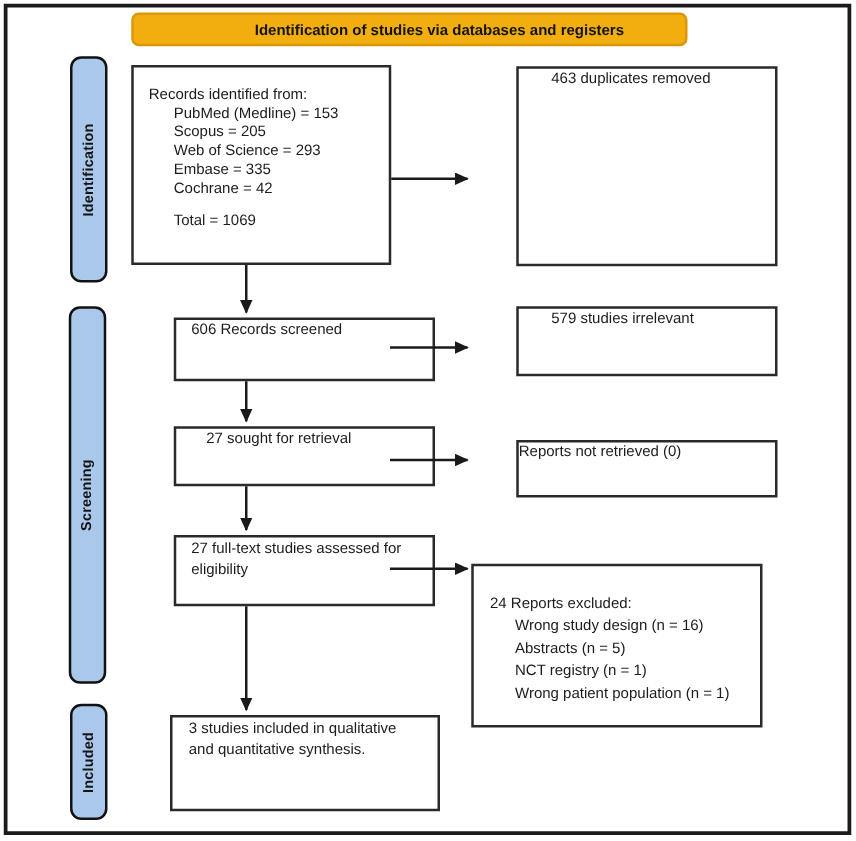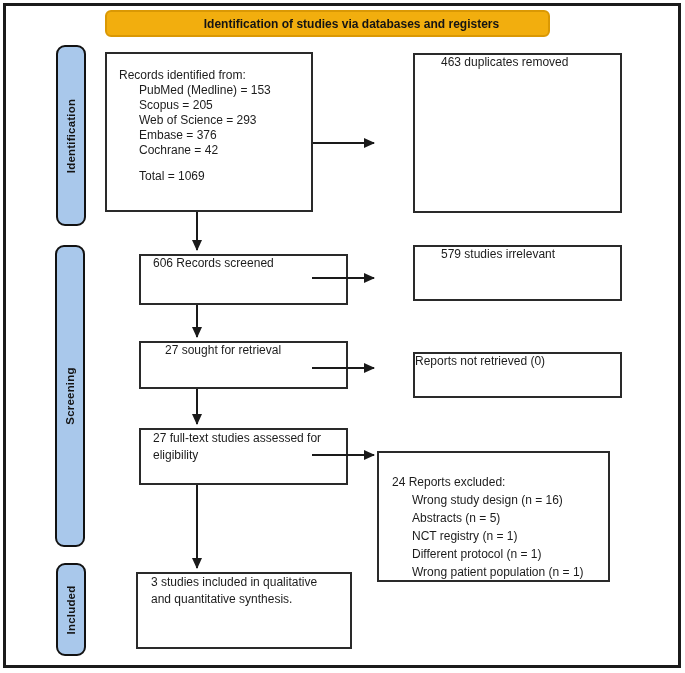--- a/index.html
+++ b/index.html
@@ -72,21 +72,21 @@
   </div>
   <div class="stage" id="stage-included">
     <span>Included</span>
   </div>
 
   <div class="node" id="box-records">
     <div>Records identified from:</div>
     <div class="indent">PubMed (Medline) = 153</div>
     <div class="indent">Scopus = 205</div>
     <div class="indent">Web of Science = 293</div>
-    <div class="indent">Embase = 376</div>
+    <div class="indent">Embase = 335</div>
     <div class="indent">Cochrane = 42</div>
     <div class="indent total">Total = 1069</div>
   </div>
 
   <div class="node vcenter" id="box-duplicates">
     <div>463 duplicates removed</div>
   </div>
 
   <div class="node vcenter" id="box-screened">
     <div>606 Records screened</div>
@@ -106,21 +106,20 @@
 
   <div class="node vcenter" id="box-eligibility">
     <div>27 full-text studies assessed for eligibility</div>
   </div>
 
   <div class="node" id="box-excluded">
     <div>24 Reports excluded:</div>
     <div class="indent">Wrong study design (n = 16)</div>
     <div class="indent">Abstracts (n = 5)</div>
     <div class="indent">NCT registry (n = 1)</div>
-    <div class="indent">Different protocol (n = 1)</div>
     <div class="indent">Wrong patient population (n = 1)</div>
   </div>
 
   <div class="node vcenter" id="box-included">
     <div>3 studies included in qualitative and quantitative synthesis.</div>
   </div>
 
   <svg class="arrows" width="685" height="673" viewBox="0 0 685 673">
     <defs>
       <marker id="arrowhead" markerUnits="userSpaceOnUse" markerWidth="11" markerHeight="10" refX="10" refY="5" orient="auto">

